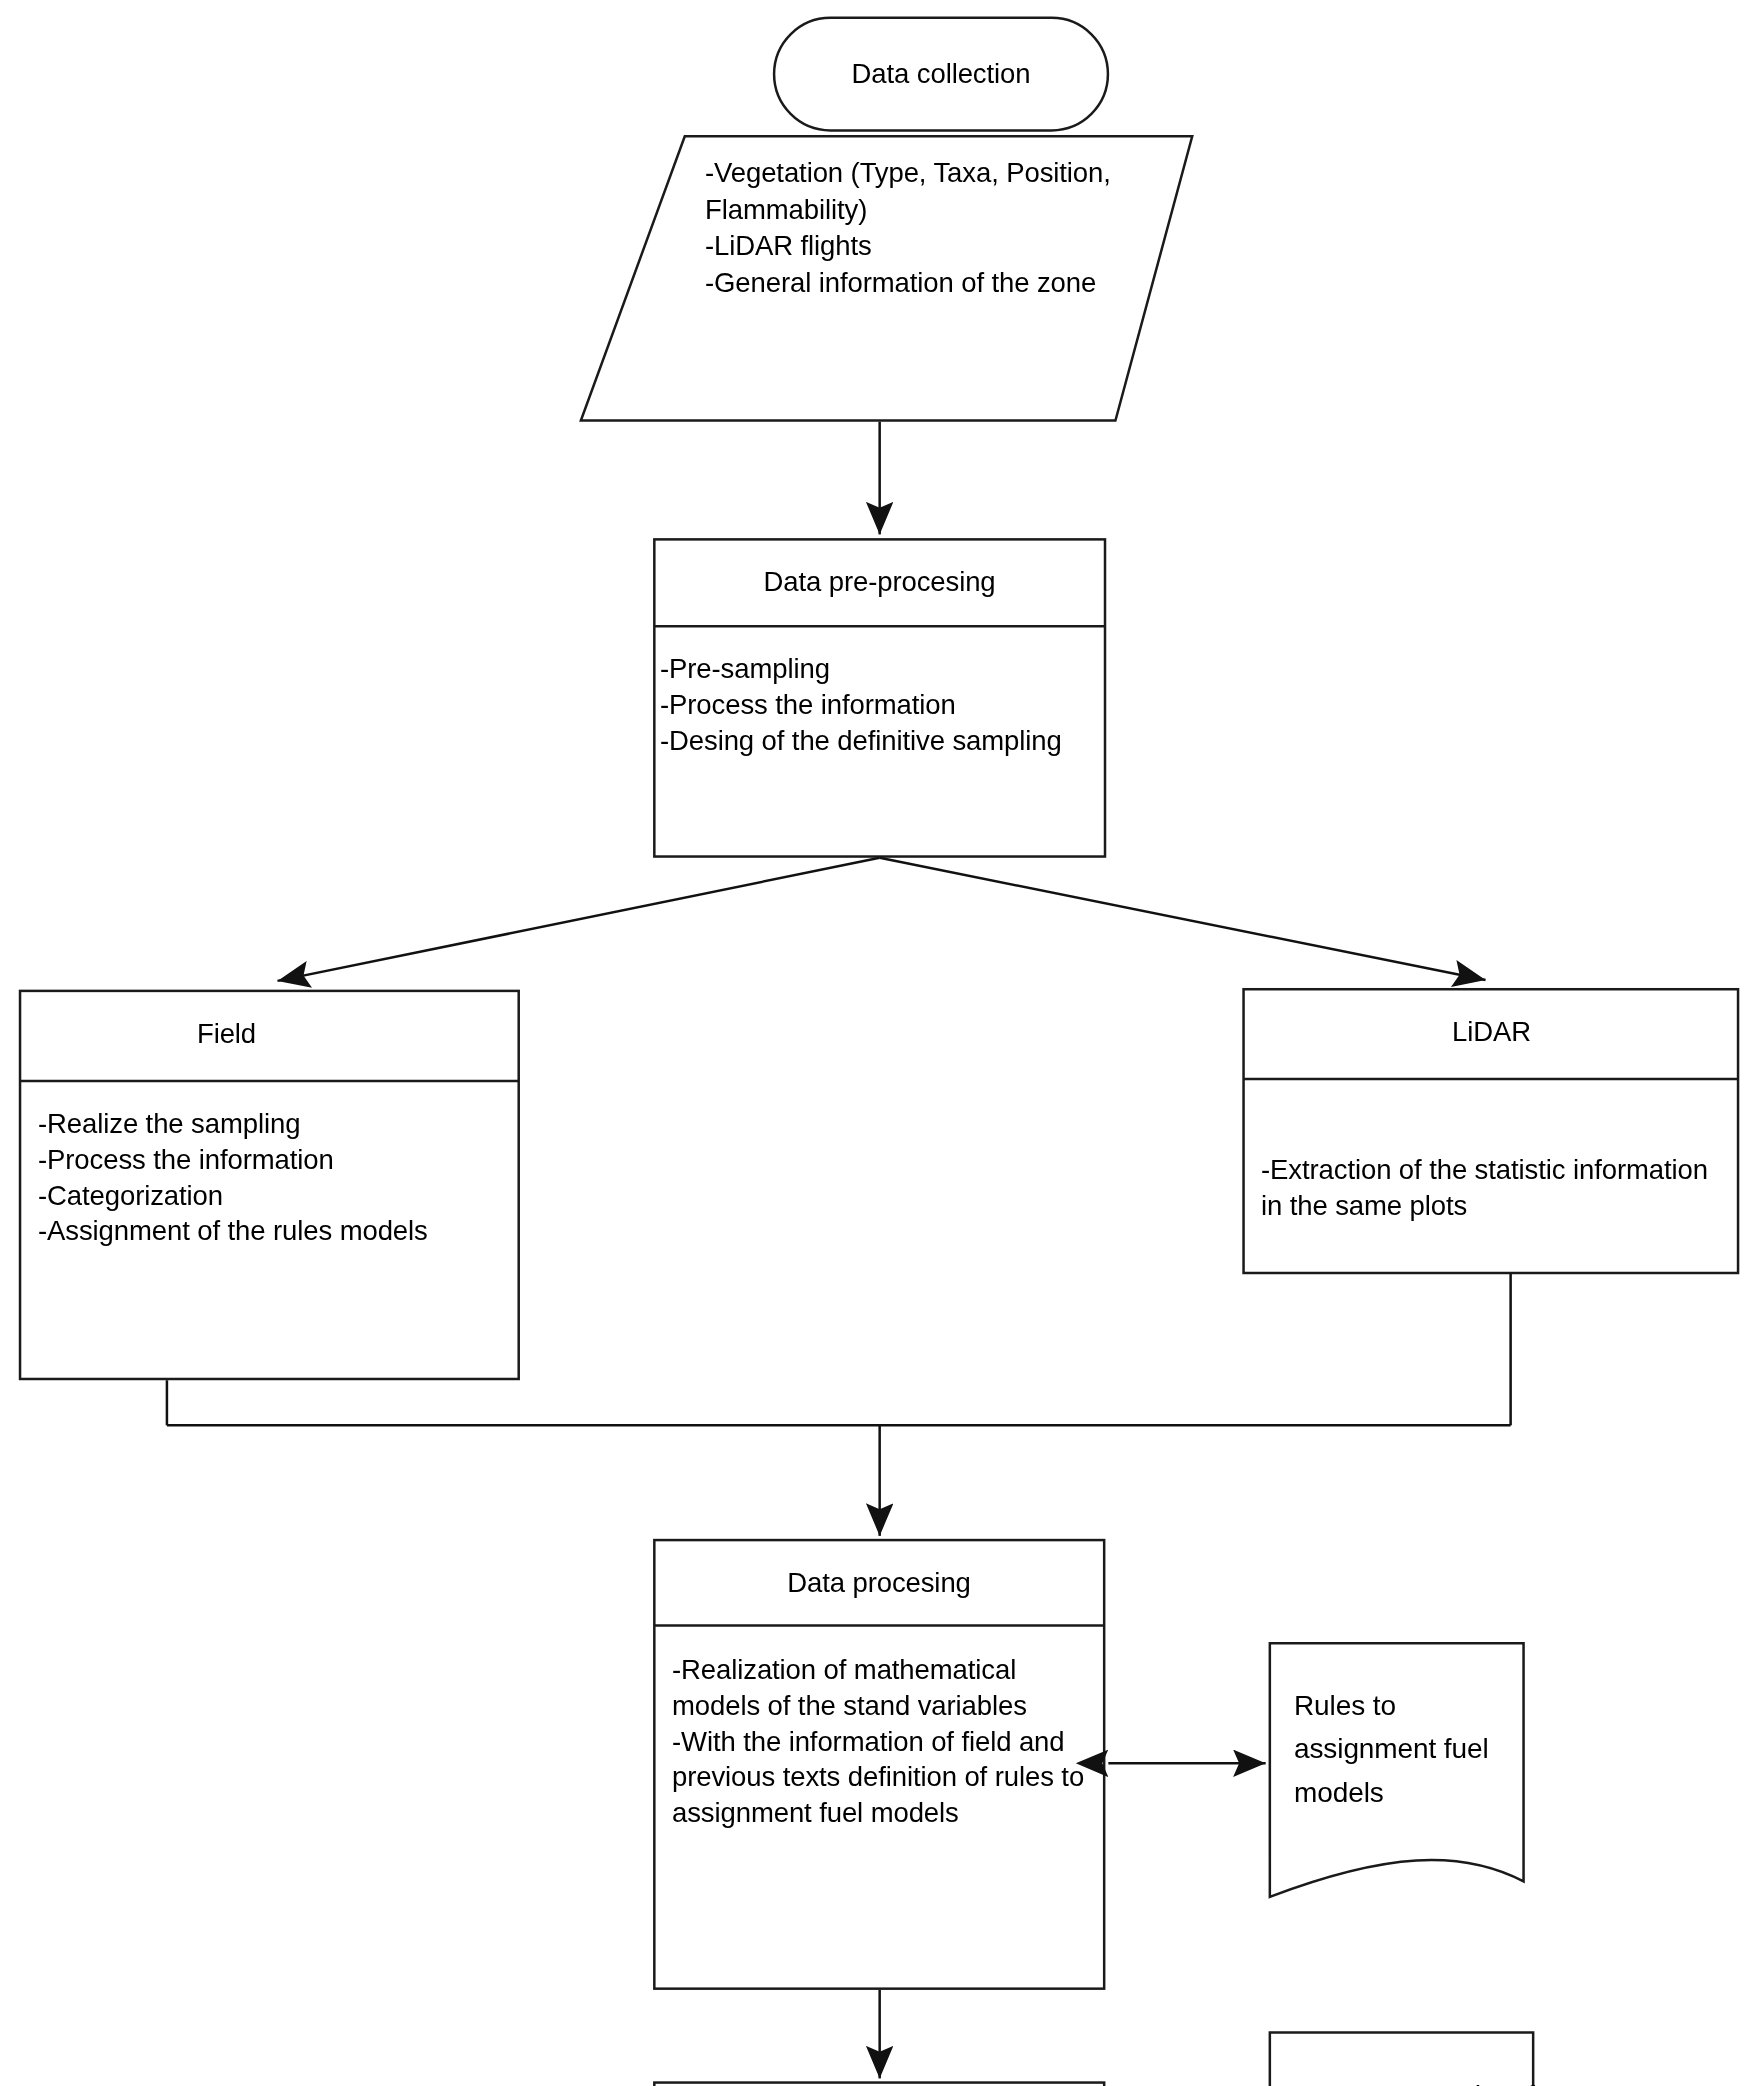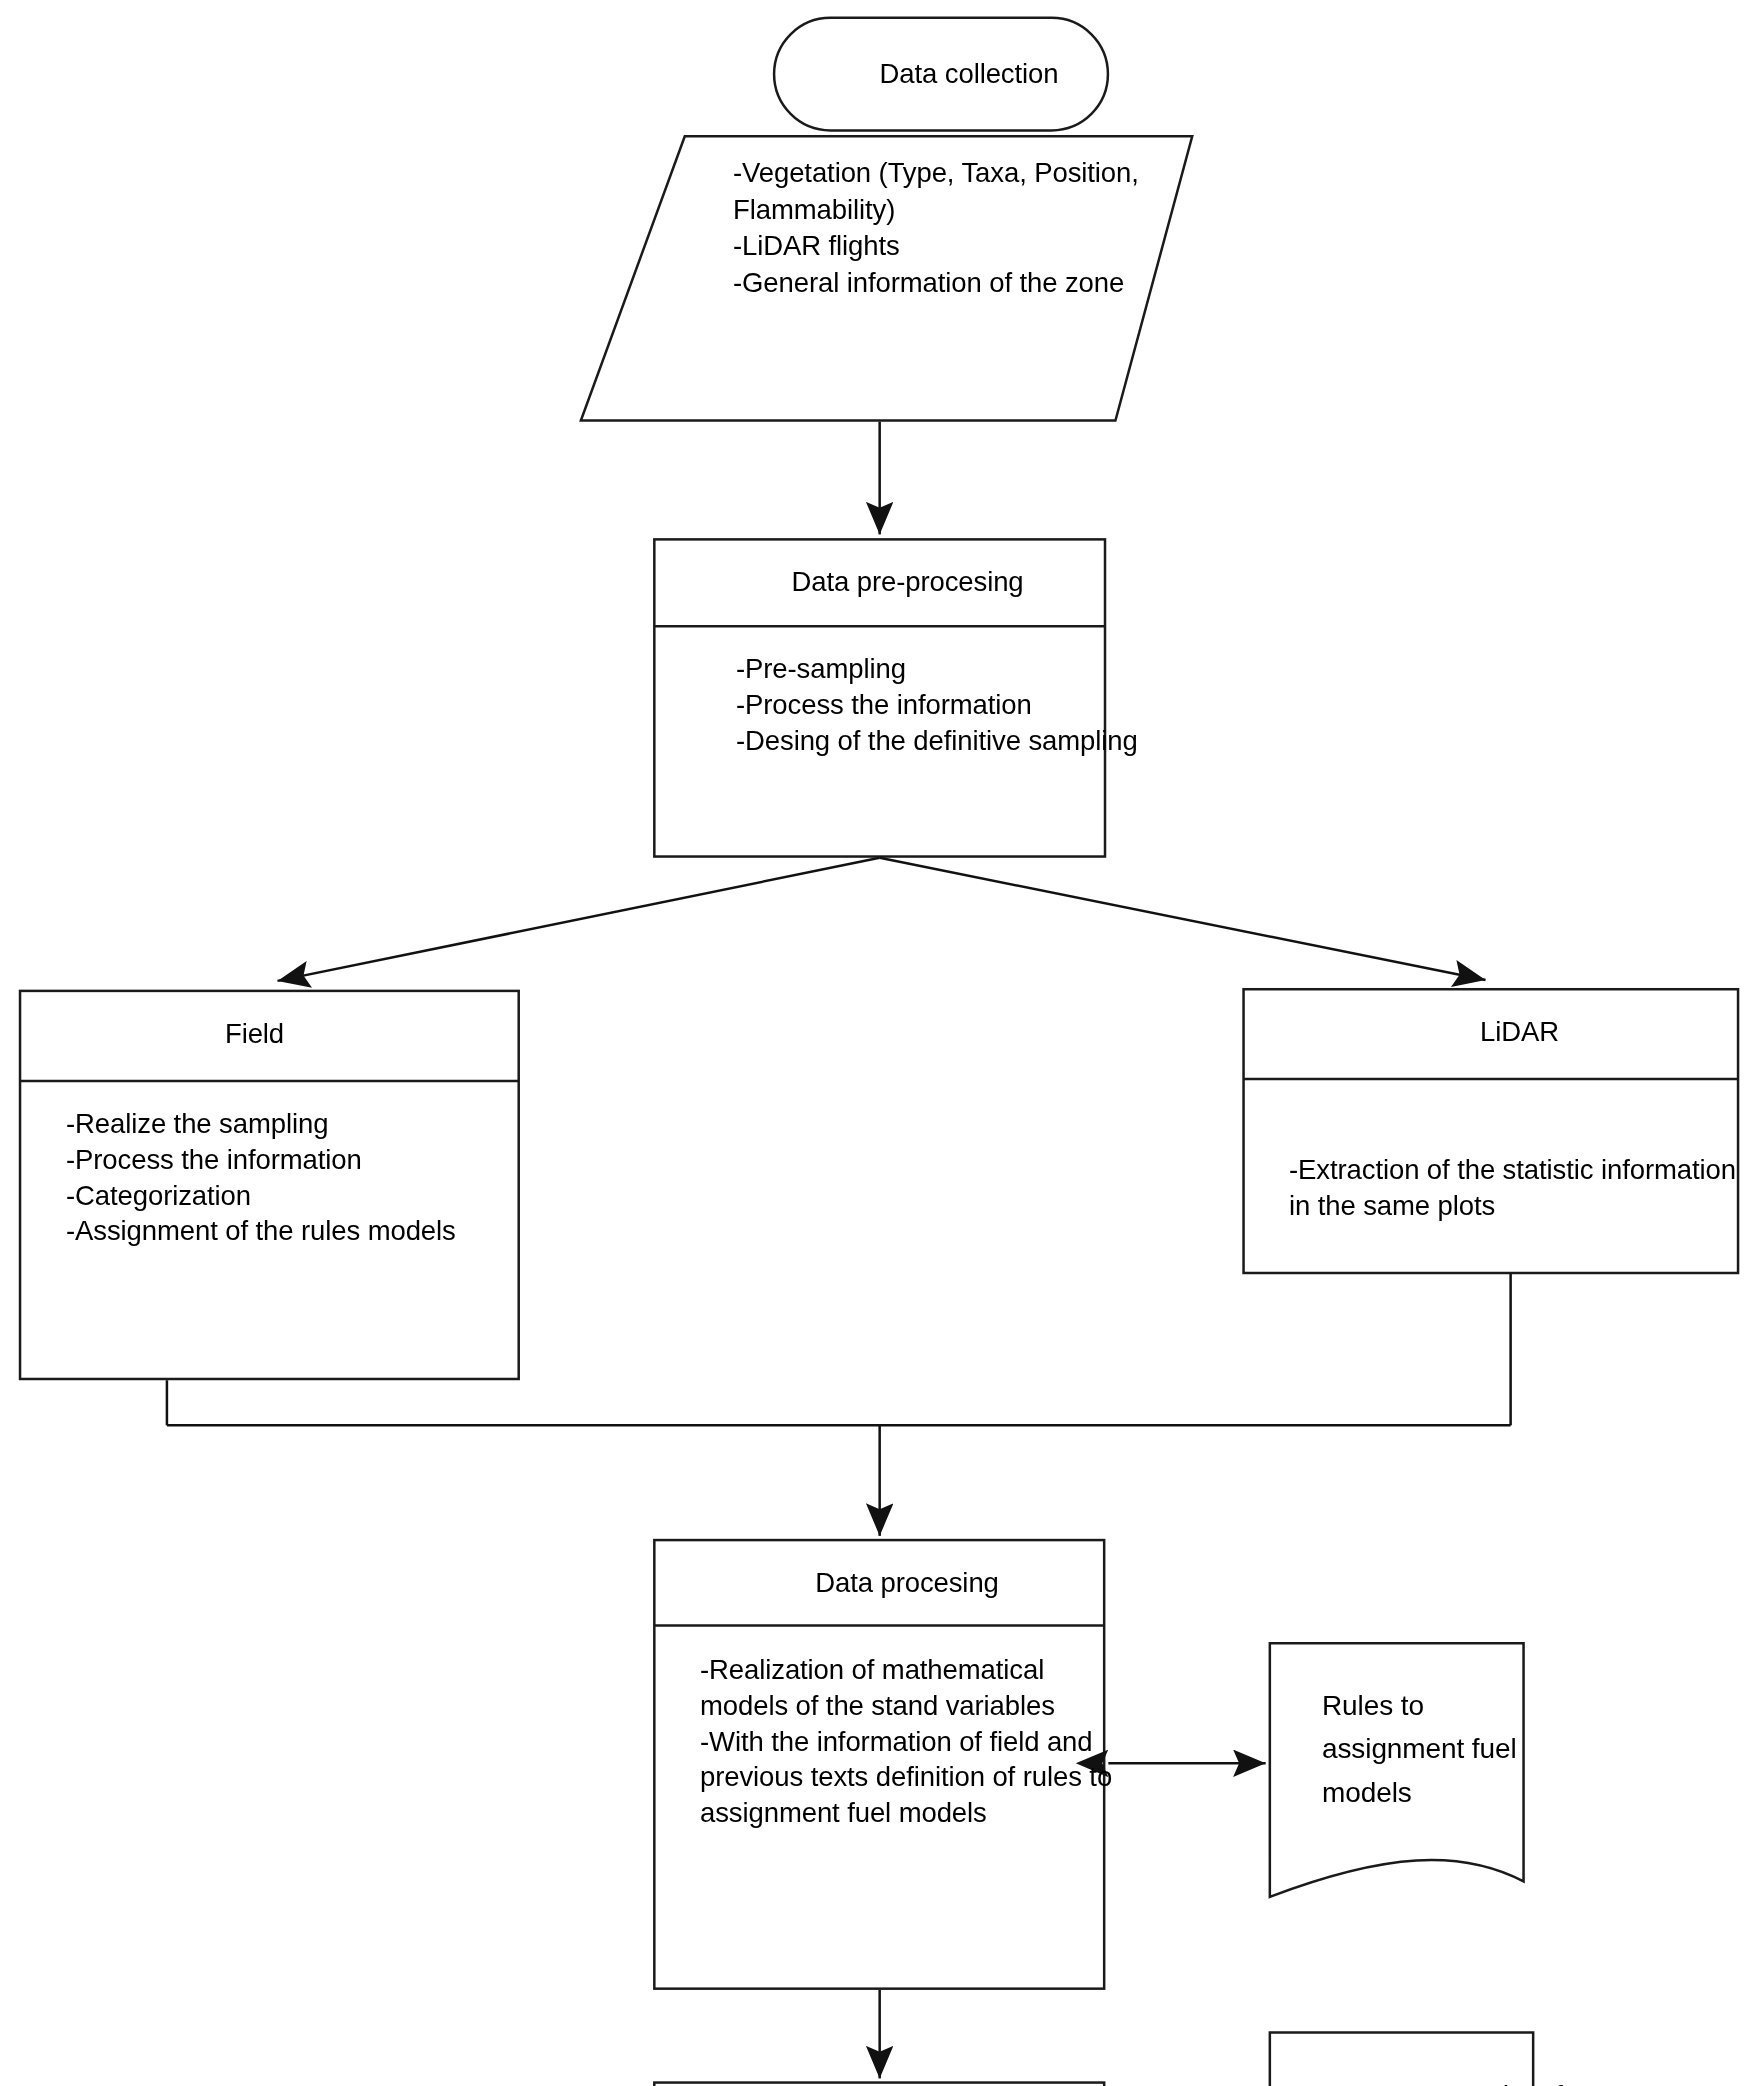--- a/index.html
+++ b/index.html
@@ -23,21 +23,20 @@
     height: 2329px;
     pointer-events: none;
   }
   .txt {
     position: absolute;
     color: #000000;
     font-family: "Liberation Sans", sans-serif;
     white-space: pre-wrap;
     line-height: 1.30;
     letter-spacing: -0.1px;
-    padding-left: 28px;
   }
   .node-title {
     font-size: 27.5px;
     text-align: center;
   }
   .node-body {
     font-size: 27.5px;
     text-align: left;
   }
   .doc-body {
@@ -112,21 +111,21 @@
     </g>
   </svg>
 
   <div class="txt node-title" style="left:774px; top:56px; width:334px;">Data collection</div>
 
   <div class="txt node-title" style="left:654px; top:564px; width:451px;">Data pre-procesing</div>
 
   <div class="txt node-body" style="left:705px; top:155px; width:422px; line-height:1.33;">-Vegetation (Type, Taxa, Position, Flammability)
 -LiDAR flights
 -General information of the zone</div>
-  <div class="txt node-body" style="left:708px; top:651px; width:428px;">-Pre-sampling
+  <div class="txt node-body" style="left:660px; top:651px; width:428px;">-Pre-sampling
 -Process the information
 -Desing of the definitive sampling</div>
 
   <div class="txt node-title" style="left:20px; top:1016px; width:413px;">Field</div>
   <div class="txt node-body" style="left:38px; top:1106px; width:476px;">-Realize the sampling
 -Process the information
 -Categorization
 -Assignment of the rules models</div>
 
   <div class="txt node-title" style="left:1244px; top:1014px; width:495px;">LiDAR</div>

